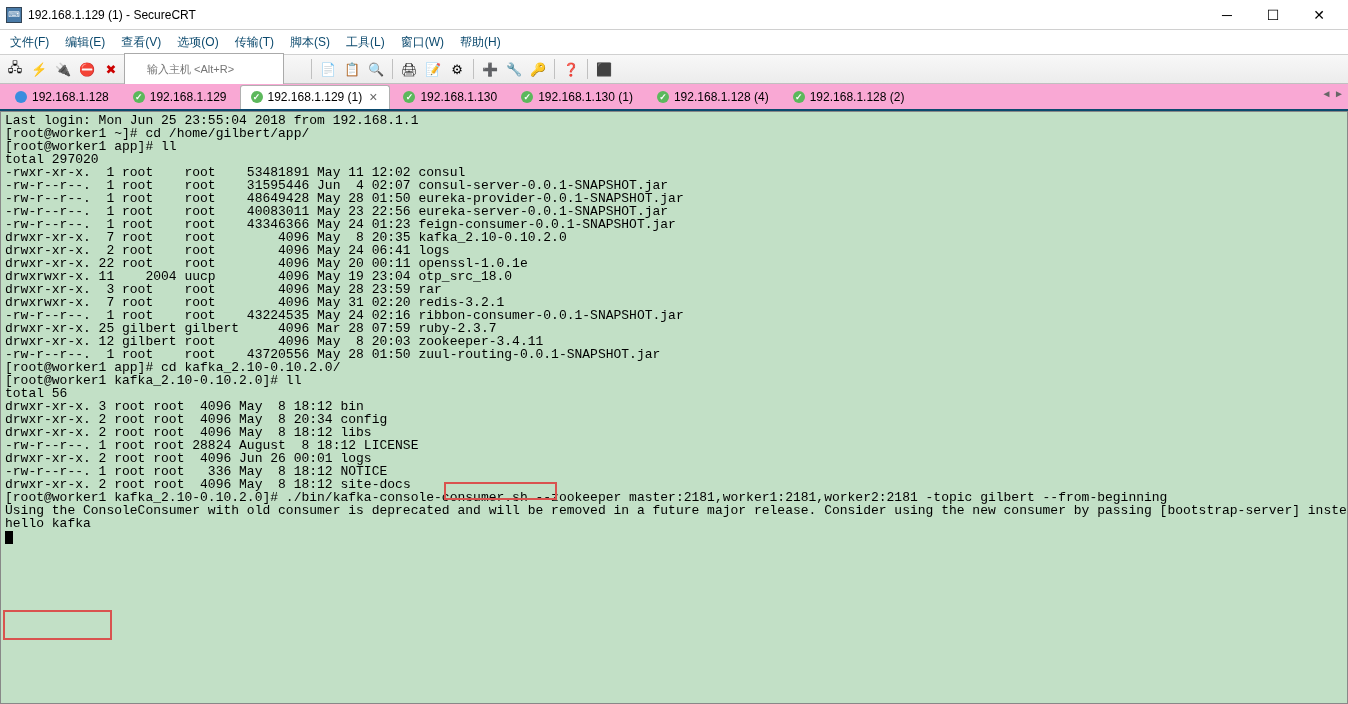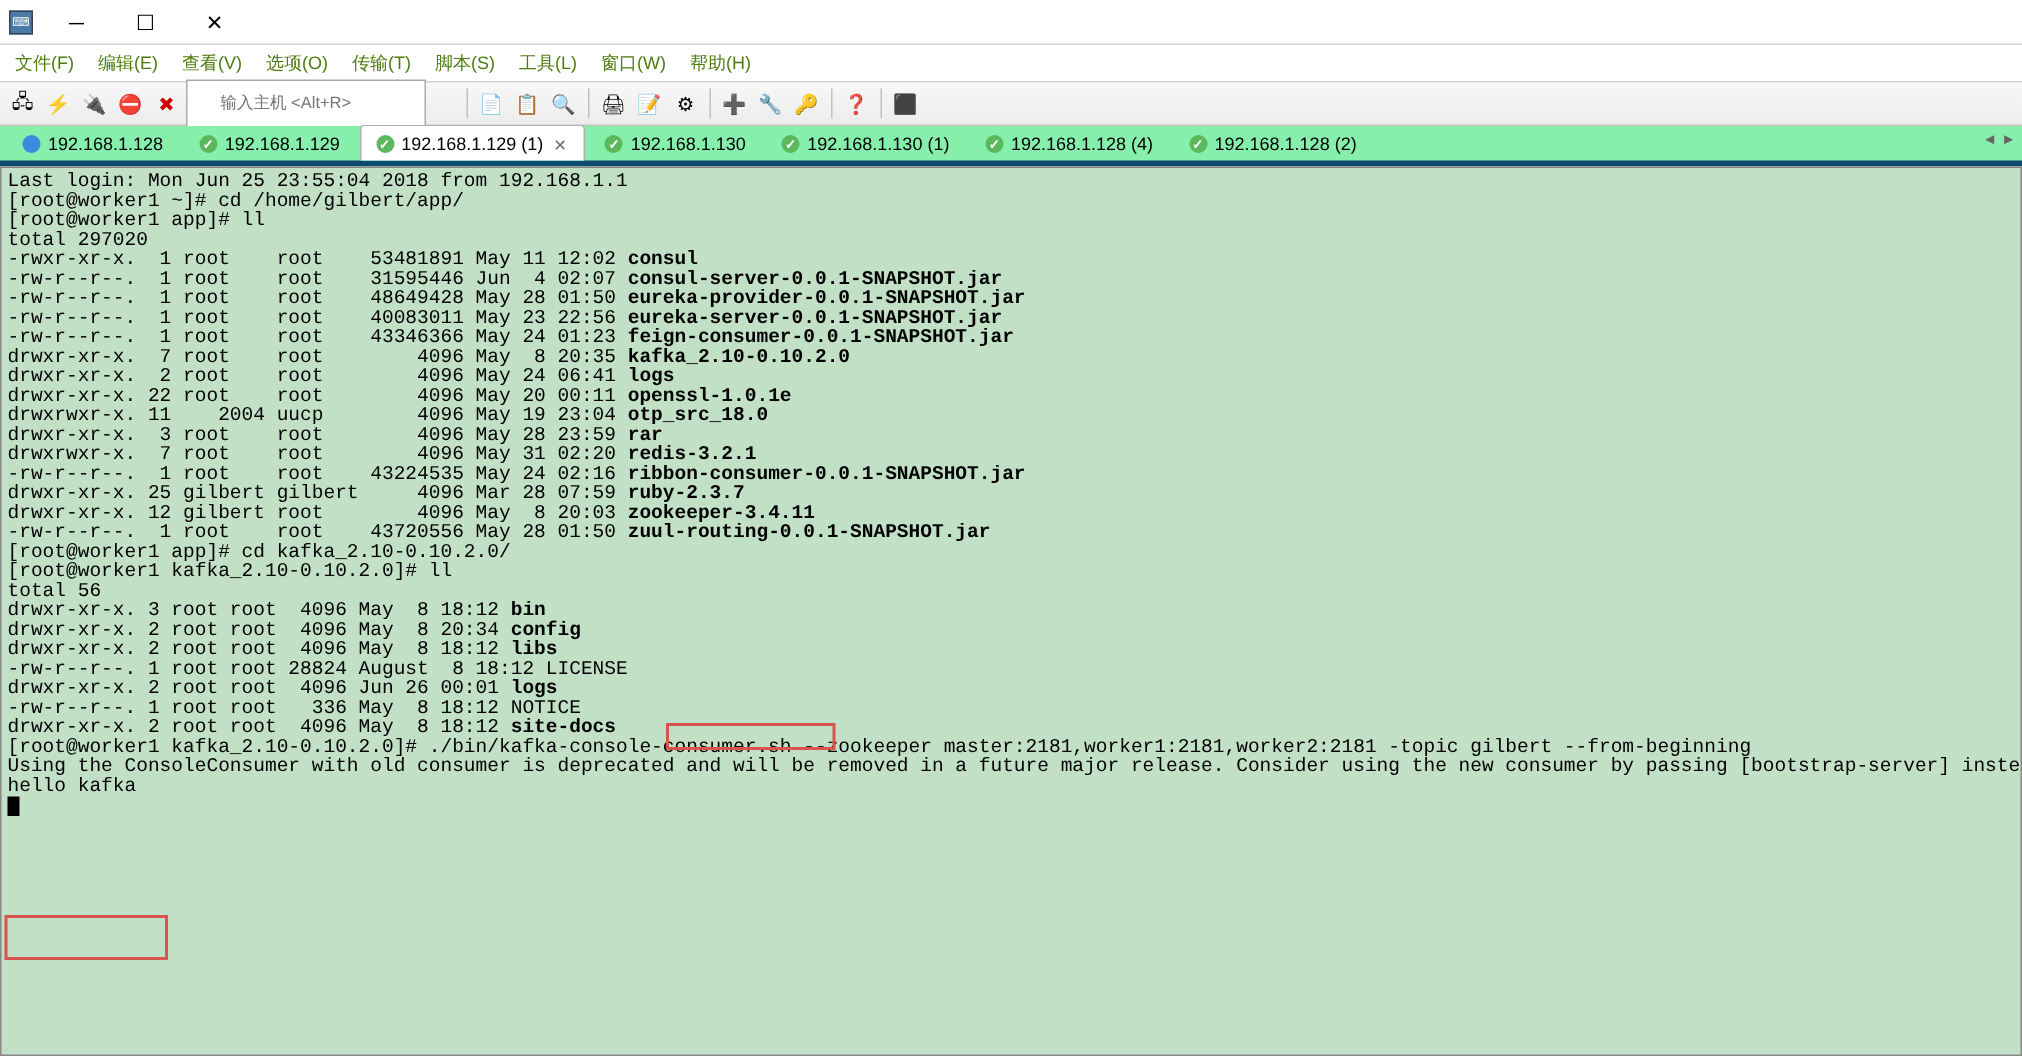--- a/index.html
+++ b/index.html
@@ -3,46 +3,47 @@
 <meta charset="utf-8">
 <style>
 * { margin:0; padding:0; box-sizing:border-box; }
 body { font-family:"Microsoft YaHei",Tahoma,sans-serif; font-size:12px; background:#fff; width:1348px; height:704px; overflow:hidden; display:flex; flex-direction:column; }
 .titlebar { height:30px; background:#fff; border-bottom:1px solid #d0d0d0; display:flex; align-items:center; padding:0 6px; }
 .titlebar .app-icon { width:16px; height:16px; background:#4a7ba8; border:1px solid #345; margin-right:6px; display:flex; align-items:center; justify-content:center; color:#fff; font-size:8px; }
 .titlebar .title-text { flex:1; font-size:12px; color:#000; }
 .win-controls { display:flex; gap:0; }
 .win-controls div { width:46px; height:28px; display:flex; align-items:center; justify-content:center; cursor:pointer; font-size:14px; }
 .menubar { height:24px; background:#fff; display:flex; align-items:center; padding:0 4px; gap:4px; }
-.menubar span { padding:2px 6px; cursor:pointer; color:#4d7c0f; }
+.menubar span { padding:2px 6px; cursor:pointer; color:#0c4a6e; }
 .toolbar { height:30px; background:linear-gradient(#f8f8f8,#ececec); border-top:1px solid #d0d0d0; border-bottom:1px solid #c0c0c0; display:flex; align-items:center; padding:0 4px; gap:2px; }
 .toolbar .tb-btn { width:22px; height:22px; display:flex; align-items:center; justify-content:center; cursor:pointer; border:1px solid transparent; border-radius:2px; font-size:13px; }
 .toolbar .sep { width:1px; height:20px; background:#c0c0c0; margin:0 3px; }
 .toolbar .host-input { height:32px; border:1px solid #aaa; background:#fff; padding:0 22px; width:160px; font-size:11px; color:#888; }
-.tabbar { height:27px; background:#86efac; border-bottom:4px solid #0c4a6e; display:flex; align-items:flex-end; padding:0 4px; position:relative; }
+.tabbar { height:27px; background:#f9a8d4; border-bottom:2px solid #0c4a6e; display:flex; align-items:center; padding:0 4px; position:relative; }
 .tab { height:24px; padding:0 10px; display:flex; align-items:center; gap:5px; cursor:pointer; border:1px solid transparent; border-bottom:none; border-radius:3px 3px 0 0; font-size:12px; margin-right:2px; }
 .tab.active { background:#fff; border-color:#b0b0b0; font-weight:normal; }
 .tab .status-dot { width:12px; height:12px; border-radius:50%; display:flex; align-items:center; justify-content:center; color:#fff; font-size:9px; font-weight:bold; }
 .dot-blue { background:#3a8dde; }
 .dot-green { background:#5cb85c; }
 .dot-green::after { content:"✓"; }
 .tab .close-tab { font-size:14px; color:#666; padding:0 2px; }
 .tab-arrows { position:absolute; right:4px; top:4px; display:flex; gap:4px; font-size:10px; color:#666; }
 .terminal { flex:1; background:#c2e0c6; border:1px solid #888; overflow:hidden; font-family:Consolas,"Courier New",monospace; font-size:13px; line-height:1.0; padding:2px 4px; color:#000; white-space:pre; position:relative; }
-.terminal b { font-weight:bold; }
+.terminal b { font-weight:normal; }
 .highlight-box { position:absolute; border:2px solid #d9534f; pointer-events:none; }
 .hb1 { top:370px; left:443px; width:113px; height:18px; }
 .hb2 { top:498px; left:2px; width:109px; height:30px; }
 .cursor-block { display:inline-block; width:8px; height:13px; background:#000; vertical-align:text-bottom; }
 </style>
 </head>
 <body>
 
 <div class="titlebar">
   <div class="app-icon">⌨</div>
+  <div class="title-text">192.168.1.129 (1) - SecureCRT</div>
   <div class="win-controls">
     <div>─</div>
     <div>☐</div>
     <div class="close">✕</div>
   </div>
 </div>
 
 <div class="menubar">
   <span>文件(F)</span>
   <span>编辑(E)</span>

